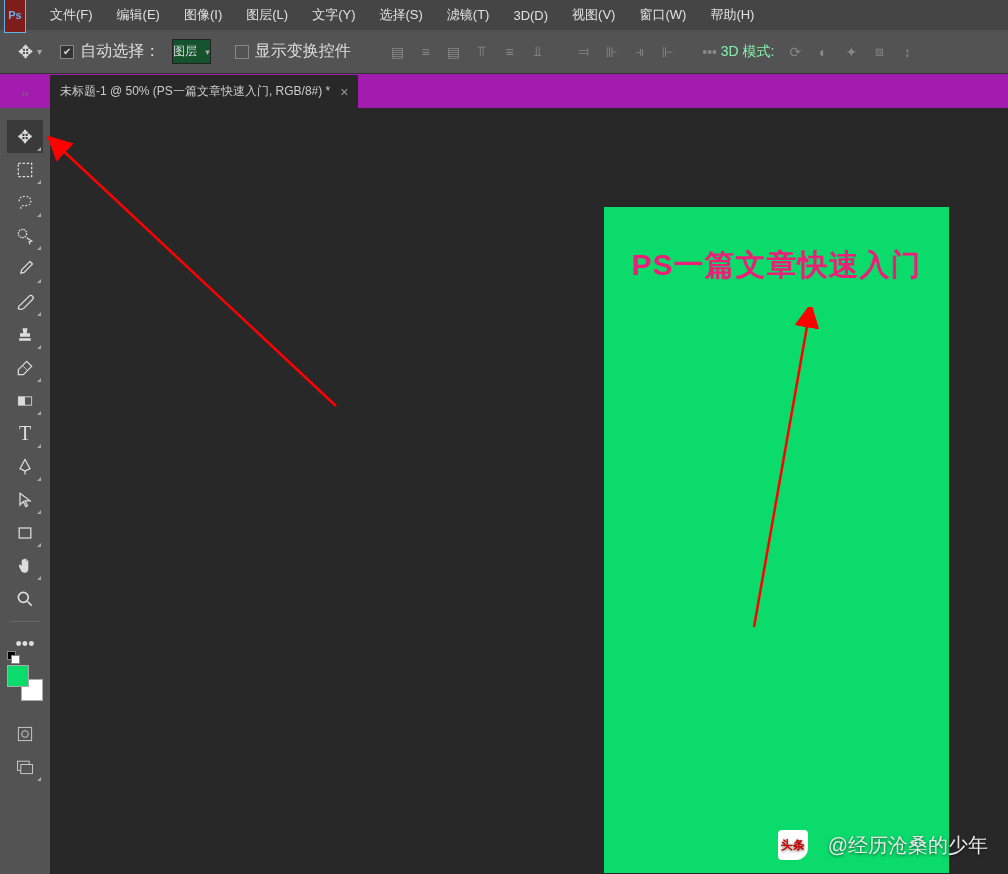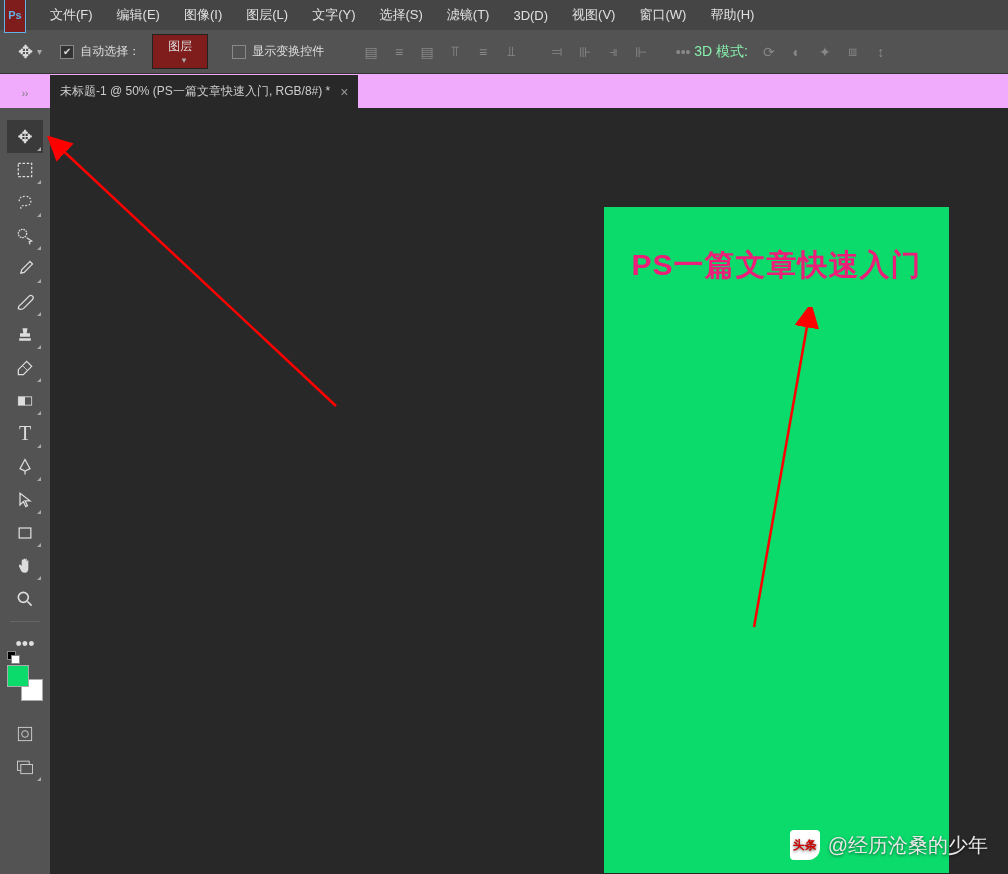--- a/index.html
+++ b/index.html
@@ -6,28 +6,28 @@
   body { background: #282828; width: 1008px; height: 874px; overflow: hidden; position: relative; }
   
   .menubar { height: 30px; background: #454545; display: flex; align-items: center; padding-left: 4px; }
   .ps-logo { width: 22px; height: 36px; background: #7f1d1d; color: #5fb3e8; display: flex; align-items: center; justify-content: center; font-size: 11px; font-weight: bold; border: 1px solid #5fb3e8; margin-right: 12px; }
   .menu-item { color: #e0e0e0; font-size: 13px; padding: 0 12px; cursor: pointer; height: 18px; display: flex; align-items: center; }
   
   .optionsbar { height: 44px; background: #535353; display: flex; align-items: center; padding-left: 18px; border-bottom: 1px solid #333; }
   .opt-icon { color: #ddd; font-size: 18px; margin-right: 4px; }
   .opt-dd { color: #aaa; font-size: 10px; margin-right: 18px; }
   .opt-check { width: 14px; height: 14px; border: 1px solid #888; background: #333; display: inline-flex; align-items: center; justify-content: center; color: #ddd; font-size: 10px; margin-right: 6px; }
-  .opt-label { color: #ddd; font-size: 12px; margin-right: 12px; }
-  .opt-select { background: #7f1d1d; border: 1px solid #222; color: #ddd; font-size: 12px; padding: 3px 15px; margin-right: 4px; display: flex; align-items: center; flex-direction: column; }
+  .opt-label { color: #ddd; font-size: 16px; margin-right: 12px; }
+  .opt-select { background: #14532d; border: 1px solid #222; color: #ddd; font-size: 12px; padding: 3px 0; margin-right: 4px; display: flex; align-items: center; }
   .opt-select .caret { margin-left: 8px; font-size: 9px; color: #aaa; }
   .opt-group { display: flex; gap: 6px; margin-left: 24px; }
   .opt-btn { width: 22px; height: 22px; color: #888; display: flex; align-items: center; justify-content: center; font-size: 14px; }
   .opt-3d { color: #86efac; font-size: 14px; }
   
-  .tabbar { height: 34px; background: #f0abfc; display: flex; align-items: flex-end; padding-left: 50px; }
+  .tabbar { height: 34px; background: #a21caf; display: flex; align-items: flex-end; padding-left: 50px; }
   .tab { background: #282828; color: #ccc; font-size: 12px; padding: 8px 10px; display: flex; align-items: center; gap: 10px; }
   .tab-close { color: #999; font-size: 14px; cursor: pointer; }
   .doc-expand { position: absolute; left: 0; top: 78px; width: 50px; height: 30px; display: flex; align-items: center; justify-content: center; color: #777; font-size: 10px; }
   
   .toolbar { position: absolute; left: 0; top: 108px; width: 50px; bottom: 0; background: #535353; display: flex; flex-direction: column; align-items: center; padding-top: 12px; }
   .tool { width: 36px; height: 33px; display: flex; align-items: center; justify-content: center; color: #ddd; font-size: 18px; margin-bottom: 0; position: relative; cursor: pointer; }
   .tool.selected { background: #3a3a3a; }
   .tool .sub { position: absolute; right: 2px; bottom: 2px; width: 0; height: 0; border-right: 4px solid #aaa; border-top: 4px solid transparent; }
   .tool-sep { width: 30px; height: 1px; background: #666; margin: 6px 0; }
   .swatches { position: relative; width: 36px; height: 36px; margin-top: 4px; }
@@ -37,21 +37,21 @@
   .swatch-mini::before { content:''; position:absolute; width: 7px; height:7px; background:#000; border:1px solid #888; }
   .swatch-mini::after { content:''; position:absolute; width: 7px; height:7px; background:#fff; border:1px solid #888; left:4px; top:4px; }
   
   .canvas-area { position: absolute; left: 50px; top: 108px; right: 0; bottom: 0; background: #282828; }
   .canvas { position: absolute; left: 554px; top: 99px; width: 345px; height: 666px; background: #0bdb6b; }
   .canvas-text { color: #ed1e79; font-size: 30px; font-weight: bold; position: absolute; top: 38px; left: 0; right: 0; text-align: center; letter-spacing: 1px; }
   
   .arrow1 { position: absolute; pointer-events: none; }
   .arrow2 { position: absolute; pointer-events: none; }
   
-  .watermark { position: absolute; right: 20px; bottom: 14px; color: #e8e8e8; font-size: 20px; display: flex; align-items: center; gap: 8px; text-shadow: 0 1px 3px rgba(0,0,0,0.6); }
+  .watermark { position: absolute; right: 20px; bottom: 14px; color: #e8e8e8; font-size: 20px; display: flex; align-items: center; gap: 20px; text-shadow: 0 1px 3px rgba(0,0,0,0.6); }
   .wm-logo { width: 30px; height: 30px; background: #fff; border-radius: 4px 4px 12px 4px; display:flex; align-items:center; justify-content:center; color:#c00; font-size:12px; font-weight:bold; }
   
   svg.icon { width: 20px; height: 20px; }
 </style>
 </head>
 <body>
 
 <div class="menubar">
   <div class="ps-logo">Ps</div>
   <div class="menu-item">文件(F)</div>

